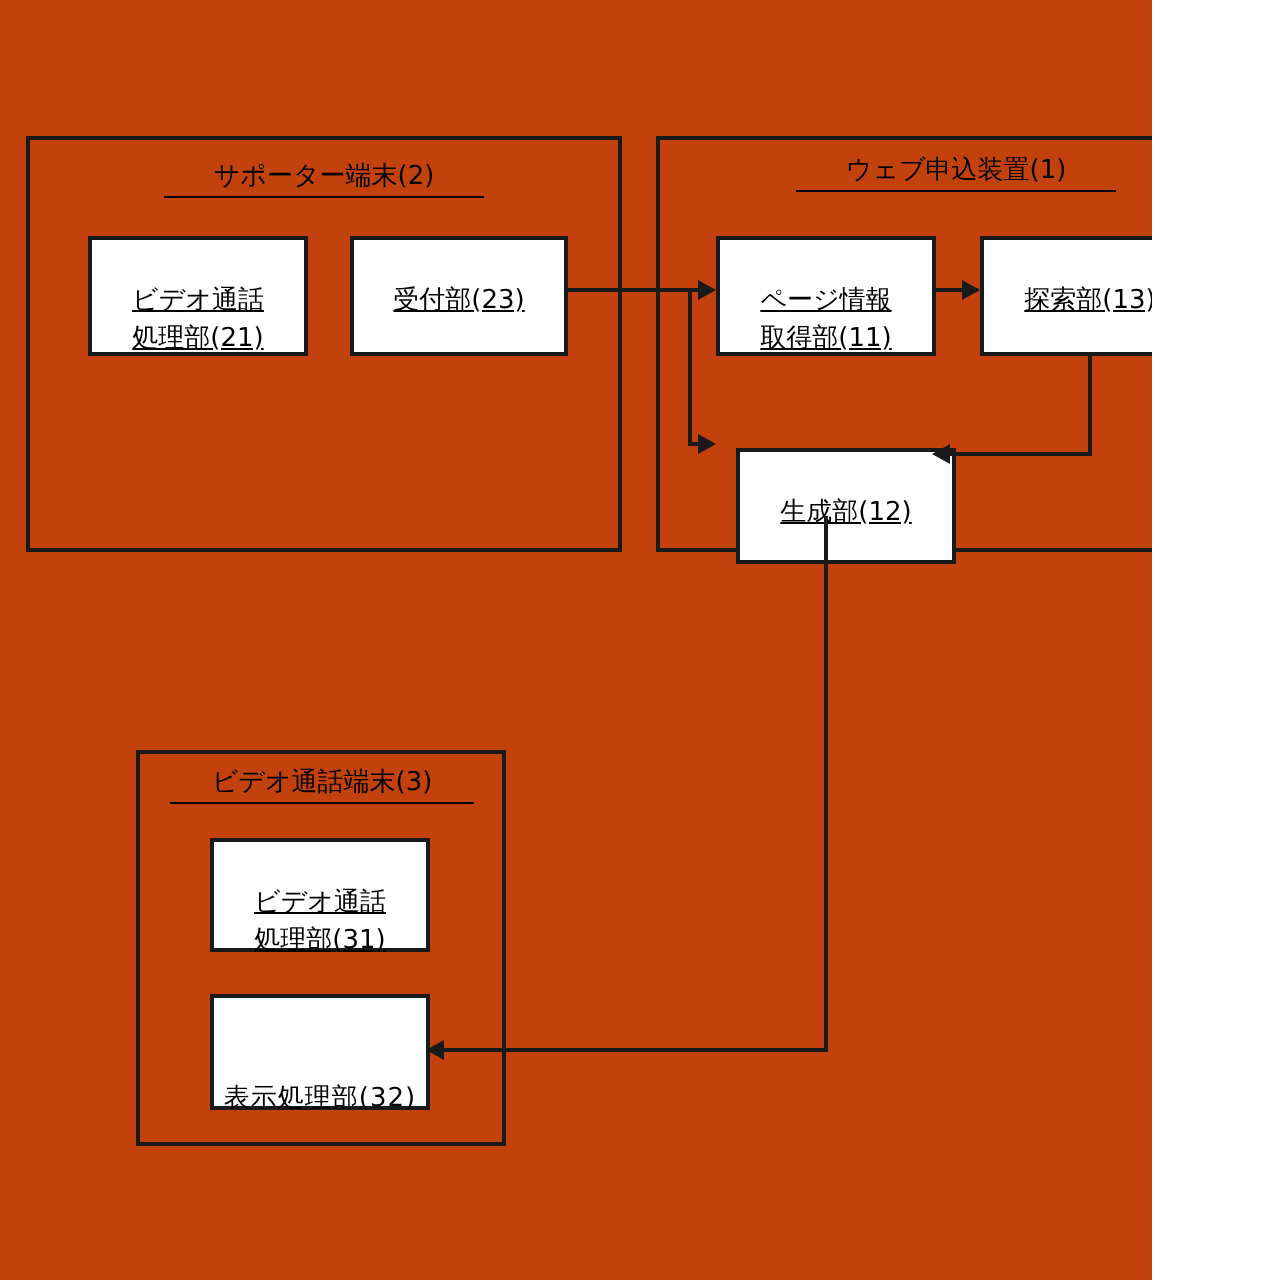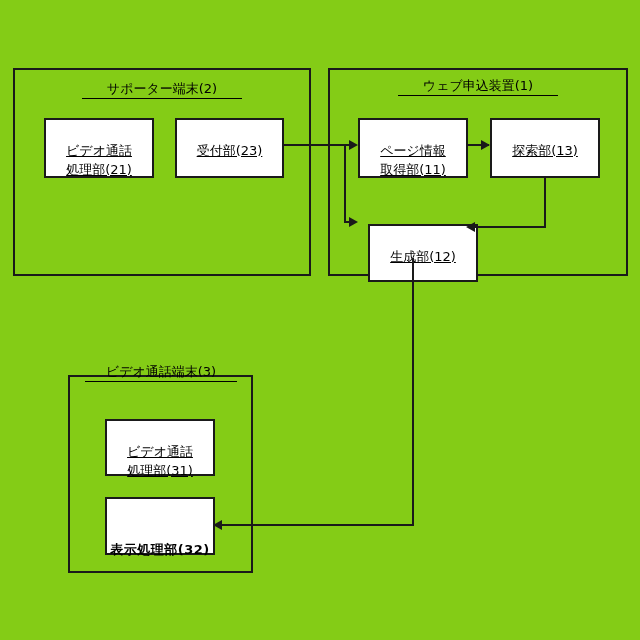--- a/index.html
+++ b/index.html
@@ -2,23 +2,23 @@
 <html><head>
 <meta charset="utf-8">
 <style>
   html, body {
     margin: 0;
     padding: 0;
     background: #ffffff;
   }
   #canvas {
     position: relative;
-    width: 640px;
+    width: 576px;
     height: 640px;
-    background: #84cc16;
+    background: #c2410c;
     font-family: "DejaVu Sans", "Liberation Sans", sans-serif;
     overflow: hidden;
   }
   .panel {
     position: absolute;
     border: 2px solid #1a1a1a;
     box-sizing: border-box;
     background: transparent;
   }
   .panel-title {
@@ -49,21 +49,21 @@
     text-decoration: underline;
   }
   .unit-box.mid-align {
     align-items: center;
   }
   .unit-box .label {
     display: block;
     white-space: pre-line;
   }
   .unit-box.bold .label {
-    font-weight: bold;
+    font-weight: normal;
     letter-spacing: 0.5px;
     margin-top: 48px;
   }
   .conn {
     position: absolute;
     background: #1a1a1a;
   }
   .conn.h { height: 2px; }
   .conn.v { width: 2px; }
   .arrowhead {
@@ -109,21 +109,21 @@
 
   <div class="unit-box top-align" style="left:490px; top:118px; width:110px; height:60px;">
     <span class="label">探索部(13)</span>
   </div>
 
   <div class="unit-box top-align" style="left:368px; top:200px; width:110px; height:58px;margin-top:24px;">
     <span class="label">生成部(12)</span>
   </div>
 
   <div class="panel" style="left:68px; top:375px; width:185px; height:198px;"></div>
-  <div class="panel-title" style="left:85px; top:364px; width:152px;">ビデオ通話端末(3)</div>
+  <div class="panel-title" style="left:85px; top:384px; width:152px;">ビデオ通話端末(3)</div>
 
   <div class="unit-box top-align" style="left:105px; top:419px; width:110px; height:57px;">
     <span class="label">ビデオ通話
 処理部(31)</span>
   </div>
 
   <div class="unit-box mid-align bold" style="left:105px; top:497px; width:110px; height:58px;">
     <span class="label">表示処理部(32)</span>
   </div>
 

